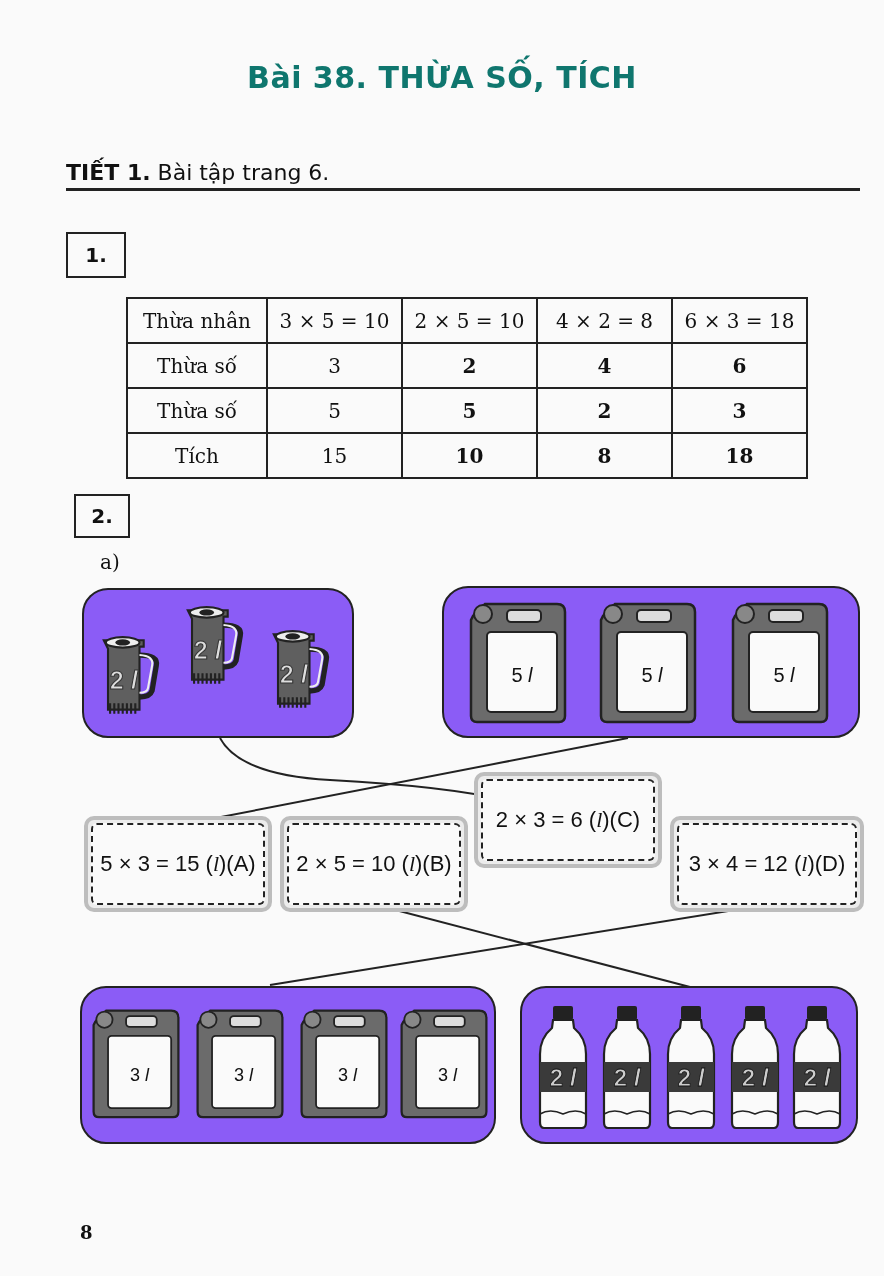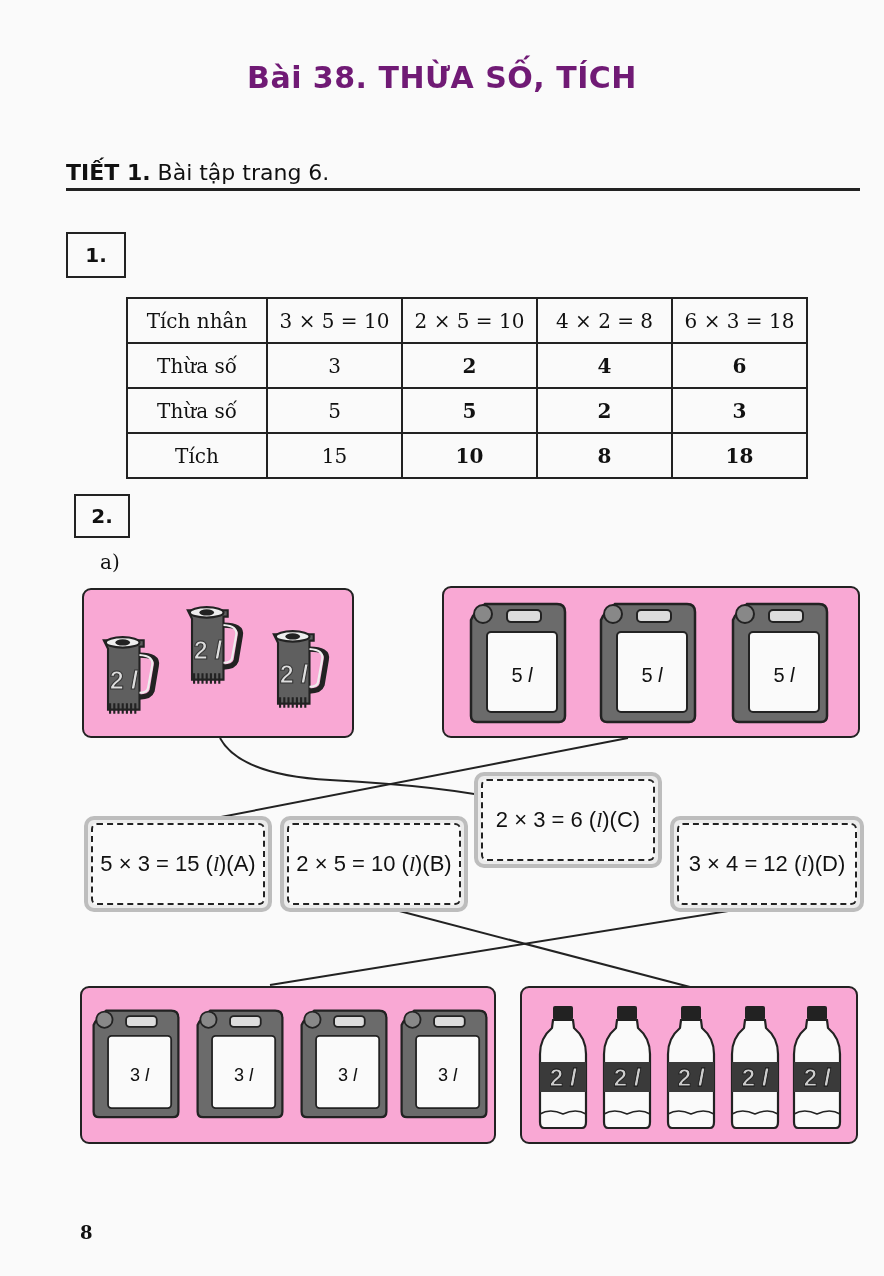--- a/index.html
+++ b/index.html
@@ -1,50 +1,50 @@
 <!DOCTYPE html>
 <html><head>
 <meta charset="utf-8">
 <style>
   html, body { margin: 0; padding: 0; }
   body { width: 884px; height: 1276px; background: #fafafa; position: relative; overflow: hidden; font-family: "Liberation Sans", sans-serif; color: #111; }
   .abs { position: absolute; }
-  .title { left: 0; width: 884px; top: 60px; text-align: center; font-family: "DejaVu Sans", sans-serif; font-weight: bold; font-size: 30px; letter-spacing: 0.5px; color: #701a75; }
+  .title { left: 0; width: 884px; top: 60px; text-align: center; font-family: "DejaVu Sans", sans-serif; font-weight: bold; font-size: 30px; letter-spacing: 0.5px; color: #0f766e; }
   .section { left: 66px; top: 160px; font-size: 22px; font-family: "DejaVu Sans", sans-serif; }
   .section b { font-weight: bold; text-align: center; }
   .rule { left: 66px; top: 188px; width: 794px; height: 3px; background: #222; }
   .numbox { border: 2.5px solid #222; font-family: "DejaVu Sans", sans-serif; font-weight: bold; font-size: 20px; display: flex; align-items: center; justify-content: center; background: #fafafa; }
   table.t1 { position: absolute; left: 126px; top: 297px; border-collapse: collapse; font-family: "DejaVu Serif", serif; font-size: 20px; }
   table.t1 td { border: 2px solid #222; height: 43px; text-align: center; padding: 0; }
   table.t1 td.h { width: 138px; }
   table.t1 td.c { width: 133px; }
   table.t1 td.v { font-weight: bold; }
   .sub { left: 100px; top: 550px; font-family: "DejaVu Serif", serif; font-size: 20px; }
-  .group { border: 2.5px solid #222; border-radius: 9px; background: #f9a8d4; }
+  .group { border: 2.5px solid #222; border-radius: 26px; background: #8b5cf6; }
   .card { border: 4px solid #bdbdbd; border-radius: 10px; background: #ececec; }
   .card-inner { position: absolute; inset: 3px; border: 2px dashed #222; border-radius: 6px; background: #fafafa; display: flex; flex-direction: row; align-items: center; justify-content: center; font-size: 22px; line-height: 30px; }
   .card-inner i { font-family: "Liberation Serif", serif; }
   .item { position: absolute; }
   .label-txt { font-family: "Liberation Sans", sans-serif; font-size: 20px; fill: #111; }
   .pagenum { left: 80px; top: 1222px; font-family: "DejaVu Serif", serif; font-weight: bold; font-size: 18px; }
   svg.lines { position: absolute; left: 0; top: 0; pointer-events: none; }
 </style>
 </head>
 <body>
 
 <div class="abs title">Bài 38. THỪA SỐ, TÍCH</div>
 <div class="abs section"><b>TIẾT 1.</b><span> Bài tập trang 6.</span></div>
 <div class="abs rule"></div>
 
 <div class="abs numbox" style="left:66px;top:232px;width:56px;height:42px;">1.</div>
 
 <table class="t1">
   <tbody>
       <tr>
-    <td class="h">Tích nhân</td>
+    <td class="h">Thừa nhân</td>
     <td class="c">3 × 5 = 10</td>
     <td class="c">2 × 5 = 10</td>
     <td class="c">4 × 2 = 8</td>
     <td class="c">6 × 3 = 18</td>
   </tr>
   <tr>
     <td class="h">Thừa số</td>
     <td class="c">3</td>
     <td class="c v">2</td>
     <td class="c v">4</td>

